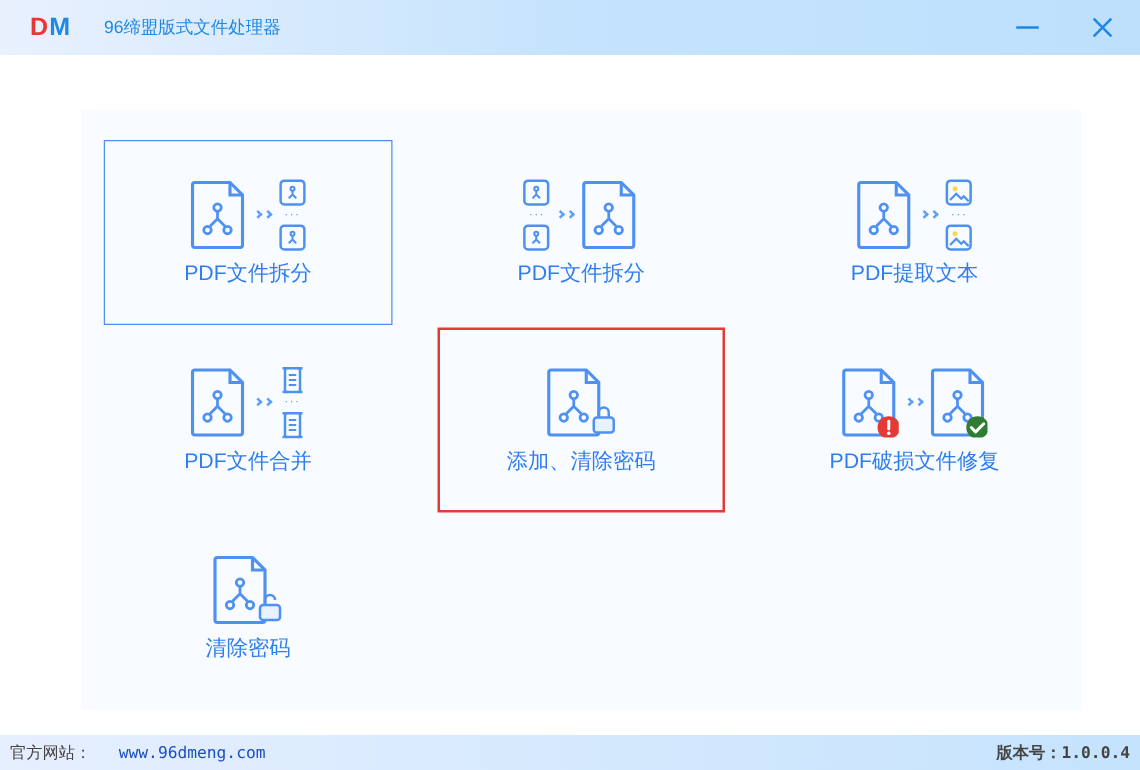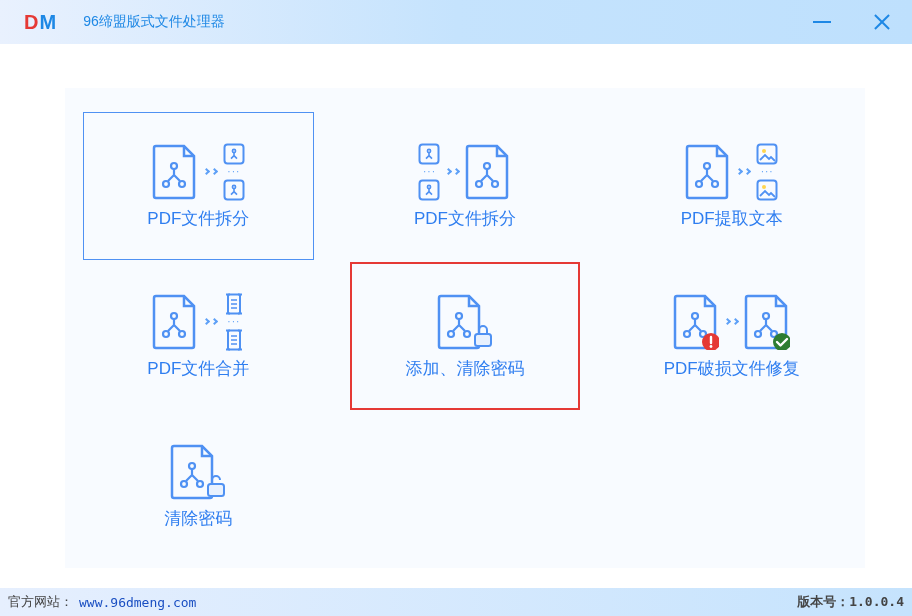--- a/index.html
+++ b/index.html
@@ -151,21 +151,21 @@
     height: 28px;
     background: linear-gradient(to right, #e6effe, #c5e3fd);
     display: flex;
     align-items: center;
     padding: 4px 8px;
     font-size: 13px;
     color: #444;
     font-family: "SimSun", monospace;
   }
   .footer .left { }
-  .footer .link { color: #1a4fc2; margin-left: 6px; }
+  .footer .link { color: #1a4fc2; margin-left: 22px; }
   .footer .right { margin-left: auto; font-weight: bold; }
   svg { display: block; }
 </style>
 </head>
 <body>
 
 <div class="titlebar">
   <div class="logo">
     <span class="d">D</span><span class="m">M</span>
   </div>

